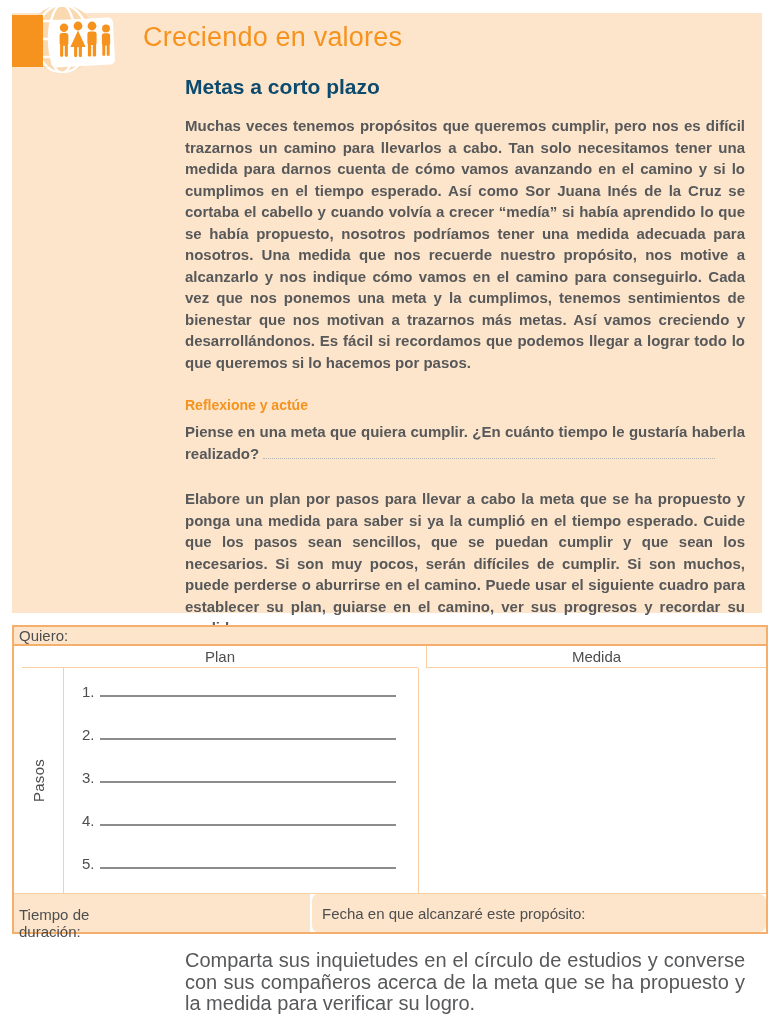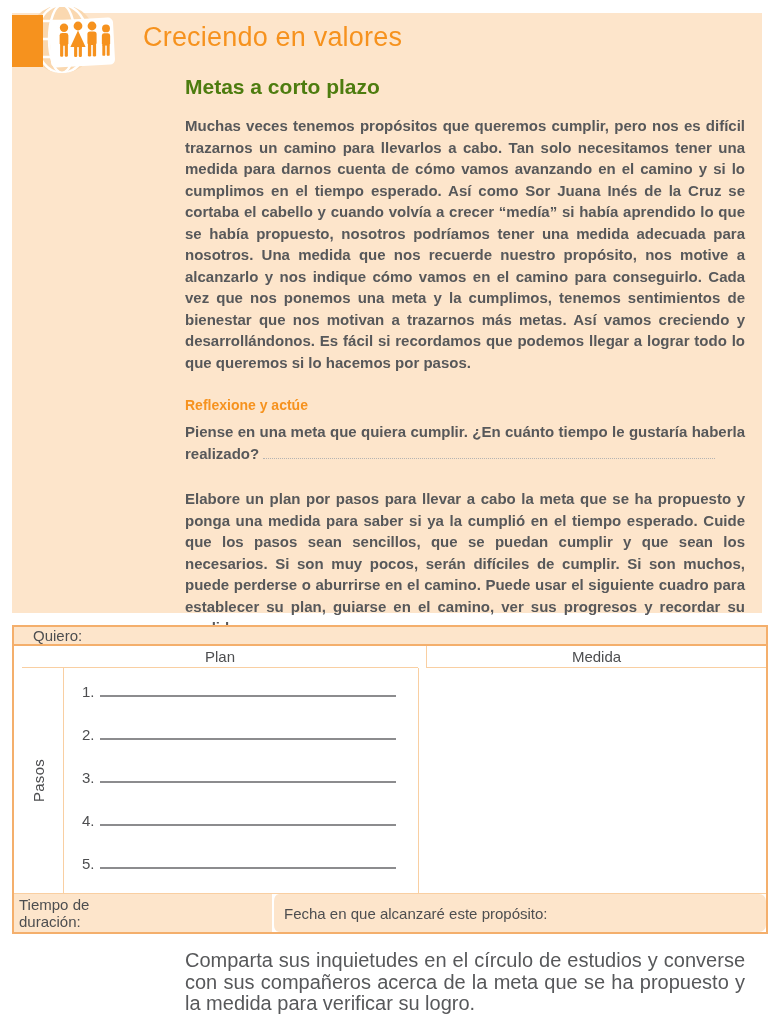--- a/index.html
+++ b/index.html
@@ -10,46 +10,46 @@
   .panel{position:absolute;left:12px;top:13px;width:750px;height:600px;background:#FDE5CB;}
 
   
   .logo{position:absolute;left:-2px;top:-6px;width:126px;height:66px;}
 
   
   .page-title{position:absolute;left:131px;top:9px;font-size:27px;font-weight:normal;color:#F6921E;letter-spacing:0.2px;}
 
   
   .content{position:absolute;left:173px;top:62px;width:560px;color:#57585A;}
-  .content h2{margin:0 0 16px 0;font-size:21px;font-weight:bold;color:#4d7c0f;}
+  .content h2{margin:0 0 16px 0;font-size:21px;font-weight:bold;color:#0c4a6e;}
   .content h3{margin:14px 0 8px 0;font-size:14px;font-weight:bold;color:#F6921E;}
   .content p{margin:0 0 2px 0;font-size:15px;line-height:21.5px;text-align:justify;font-weight:bold;}
   .content p.spaced{margin-bottom:24px;}
   .dotted-line{display:inline-block;width:452px;height:13px;border-bottom:1px dotted #B3B3B3;vertical-align:baseline;}
 
   
   .goal-table{position:absolute;left:12px;top:625px;width:756px;box-sizing:border-box;
               border:2px solid #F4AF6C;background:#ffffff;
               display:grid;grid-template-columns:50px 354px 1fr;grid-template-rows:19px 22px 225px 39px;
               font-size:15px;color:#4D4E50;}
   .row-quiero{grid-column:1/4;grid-row:1;background:#FDE5CB;border-bottom:2px solid #F4AF6C;
-              display:flex;align-items:center;padding-left:19px;box-sizing:border-box;}
+              display:flex;align-items:center;padding-left:5px;box-sizing:border-box;}
   .head{display:flex;align-items:center;justify-content:center;border-bottom:1.5px solid #F9CFA2;box-sizing:border-box;margin-left:8px;}
   .plan-h{grid-column:1/3;grid-row:2;}
   .medida-h{grid-column:3;grid-row:2;border-left:1.5px solid #F9CFA2;}
   .pasos-cell{grid-column:1;grid-row:3;border-right:1.5px solid #F9CFA2;box-sizing:border-box;
               display:flex;align-items:center;justify-content:center;}
   .pasos-cell span{transform:rotate(-90deg);white-space:nowrap;letter-spacing:0.3px;}
   .plan-body{grid-column:2;grid-row:3;box-sizing:border-box;padding:14px 0 0 18px;}
   .medida-body{grid-column:3;grid-row:3;border-left:1.5px solid #F9CFA2;box-sizing:border-box;}
   .step{height:43px;}
   .step-num{font-size:15px;color:#4D4E50;}
   .step-line{display:inline-block;width:296px;height:13px;margin-left:5px;border-bottom:2px solid #8C8C8E;}
   .row-bottom{grid-column:1/4;grid-row:4;display:flex;border-top:1.5px solid #F9CFA2;box-sizing:border-box;}
-  .tiempo-cell{width:258px;box-sizing:border-box;background:#FDE5CB;padding:2px 8px 0 5px;line-height:17px;}
+  .tiempo-cell{width:296px;box-sizing:border-box;background:#FDE5CB;padding:12px 8px 0 5px;line-height:17px;}
   .tiempo-cell span{display:inline-block;width:100px;}
   .fecha-cell{flex:1;background:#FDE5CB;border-left:2px solid #ffffff;box-sizing:border-box;
               display:flex;align-items:center;padding-left:10px;border-radius:7px;}
 
   
   .footer-par{position:absolute;left:185px;top:950px;width:560px;margin:0;
               font-size:20px;line-height:21.5px;text-align:justify;color:#57585A;}
 </style>
 </head>
 <body>

